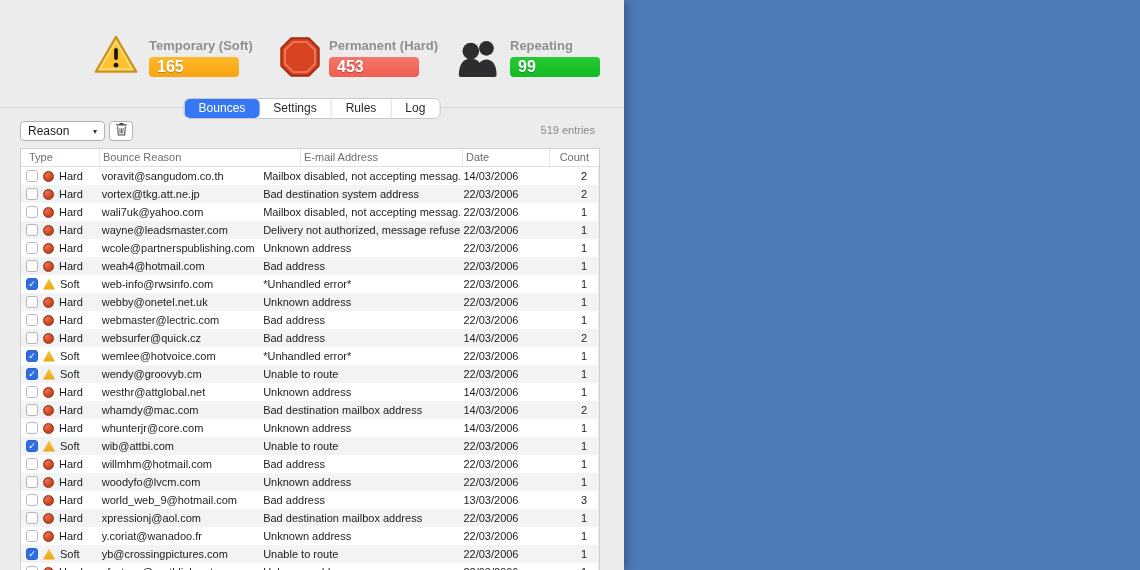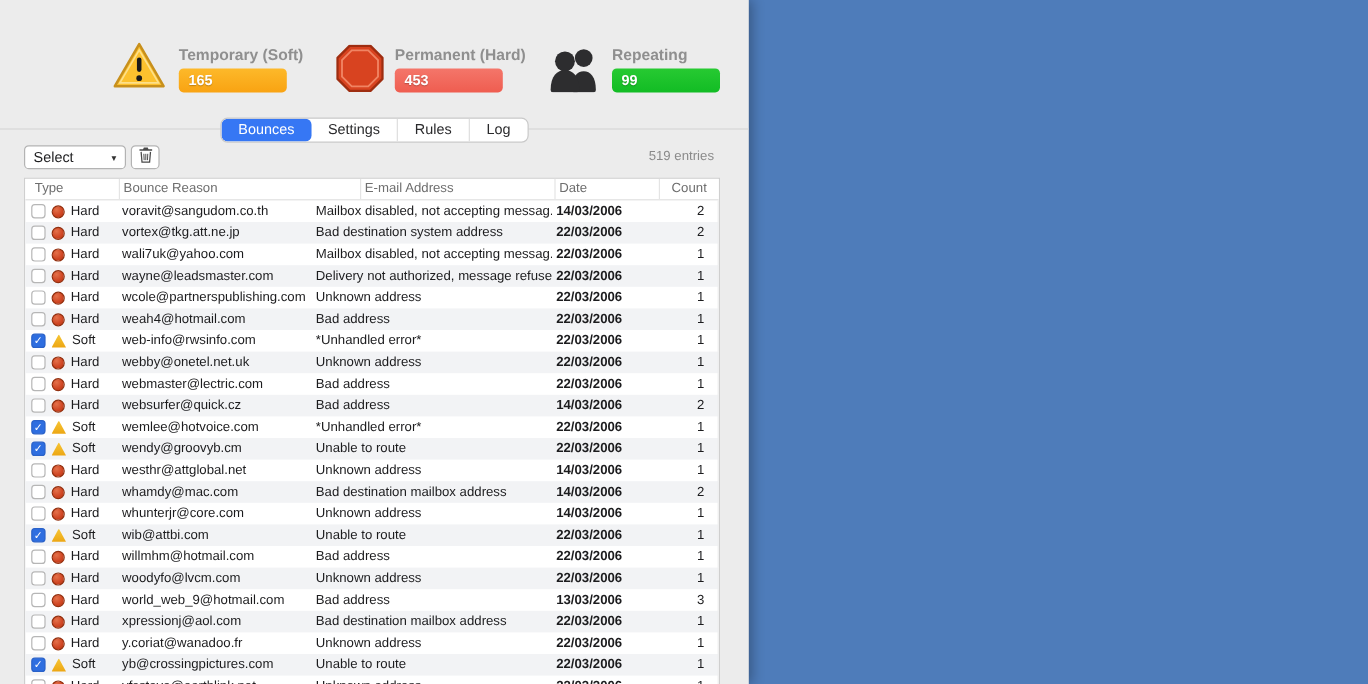--- a/index.html
+++ b/index.html
@@ -32,21 +32,21 @@
   .stats{position:absolute;left:0;top:18px;width:624px;height:90px;margin-left:37px;}
   .sicon{position:absolute;}
   .si1{left:56px;top:16px;}
   .si2{left:243px;top:19px;}
   .si3{left:420px;top:22px;}
   .stxt{position:absolute;top:20px;}
   .st1{left:112px;} .st2{left:292px;} .st3{left:473px;}
   .slabel{font-size:13px;font-weight:bold;color:#8f8f8f;white-space:nowrap;}
   .sbar{
     margin-top:4px;width:90px;height:20px;border-radius:4px;
-    color:#fff;font-size:12px;font-weight:bold;line-height:20px;
+    color:#fff;font-size:16px;font-weight:bold;line-height:20px;
     padding-left:8px;box-sizing:border-box;
     text-shadow:0 1px 1px rgba(0,0,0,.25);
   }
   .bar-orange{background:linear-gradient(#fdb92a,#f9a312);}
   .bar-red{background:linear-gradient(#f4766a,#ef5d50);}
   .bar-green{background:linear-gradient(#27ca32,#12bc24);}
   
   .hline{position:absolute;left:0;top:107px;width:624px;height:1px;background:#d6d6d6;}
   
   .tabs{
@@ -91,21 +91,21 @@
   .h-email{width:162px;padding-left:3px;border-left:1px solid #e4e4e4;}
   .h-reason{width:201px;padding-left:3px;border-left:1px solid #e4e4e4;}
   .h-date{width:87px;padding-left:3px;border-left:1px solid #e4e4e4;}
   .h-count{width:40px;text-align:right;border-left:1px solid #e4e4e4;}
   .tbody{}
   .trow{display:flex;height:18px;align-items:center;}
   .trow:nth-child(even){background:#f2f3f5;}
   .c-type{width:78px;display:flex;align-items:center;box-sizing:border-box;padding-left:5px;}
   .c-email{width:162px;padding-left:3px;box-sizing:border-box;white-space:nowrap;overflow:hidden;}
   .c-reason{width:201px;padding-left:3px;box-sizing:border-box;white-space:nowrap;overflow:hidden;}
-  .c-date{width:87px;padding-left:3px;box-sizing:border-box;white-space:nowrap;font-weight:bold;}
+  .c-date{width:87px;padding-left:3px;box-sizing:border-box;white-space:nowrap;}
   .c-count{width:40px;text-align:right;box-sizing:border-box;}
   .c-gutter{flex:1;align-self:stretch;border-left:1px solid #ededed;margin-left:11px;}
   .cb{
     width:12px;height:12px;border-radius:3px;border:1px solid #b6b6b6;
     background:#fff;box-sizing:border-box;flex:none;
     font-size:9px;line-height:10px;text-align:center;color:#fff;
   }
   .cb.checked{background:#2e6ee0;border-color:#2a62c9;}
   .tico{flex:none;margin-left:5px;}
   .hard-dot{
@@ -168,21 +168,21 @@
   <div class="hline"></div>
 
   <div class="tabs">
     <span class="tab active">Bounces</span>
     <span class="tab">Settings</span>
     <span class="tab">Rules</span>
     <span class="tab">Log</span>
   </div>
 
   <div class="select-btn">
-    <span>Select</span>
+    <span>Reason</span>
     <span class="select-caret">▾</span>
   </div>
   <div class="trash-btn">
     <span>
       <svg width="13" height="14" viewBox="0 0 16 17">
         <path d="M6 1 h4 l0.8 1.8 h3.7 v1.5 H1.5 V2.8 h3.7 Z" fill="#4a4a4a"></path>
         <path d="M3.2 5.5 L4.1 16 h7.8 L12.8 5.5" fill="none" stroke="#4a4a4a" stroke-width="1.3"></path>
         <path d="M6 7.5 L6.3 14 M8 7.5 L8 14 M10 7.5 L9.7 14" stroke="#4a4a4a" stroke-width="1"></path>
       </svg>
     </span>

